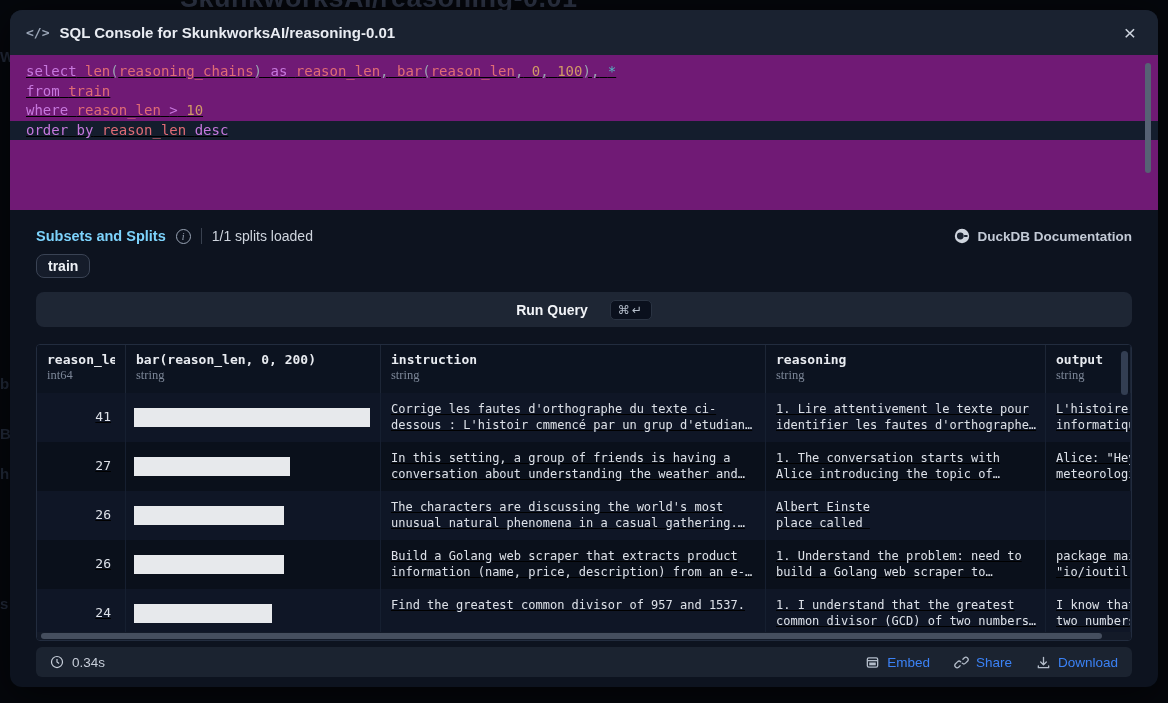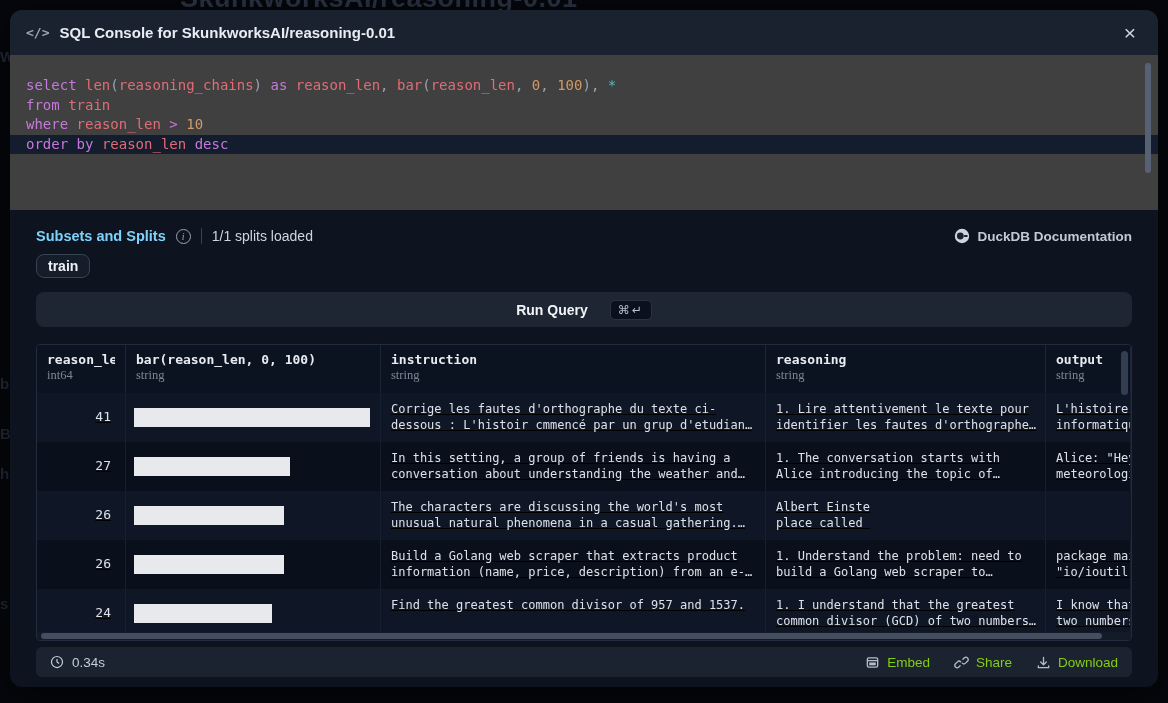--- a/index.html
+++ b/index.html
@@ -17,21 +17,21 @@
            background:#0d131f; border-radius:12px; overflow:hidden;
            box-shadow:0 8px 40px rgba(0,0,0,.6); }
 
   .modal-header { height:45px; background:#1a2230; display:flex; align-items:center;
                   padding:0 16px; gap:10px; }
   .code-glyph { font-family:"DejaVu Sans Mono", monospace; color:#9aa5b6; font-size:13px; font-weight:bold; }
   .modal-title { color:#e9ecf2; font-size:15px; font-weight:bold; flex:1; }
   .close-btn { color:#cdd4de; font-size:21px; line-height:1; cursor:pointer; padding:2px 6px; }
 
   
-  .editor { position:relative; height:155px; background:#404040; padding-top:21px; }
+  .editor { position:relative; height:155px; background:#701a75; padding-top:7px;text-decoration:underline; }
   .code-line { font-family:"DejaVu Sans Mono", monospace; font-size:14px; line-height:19.5px;
                padding-left:16px; white-space:pre; color:#abb2bf; }
   .code-line.active { background:#141d2d; }
   .tok-kw { color:var(--c-kw); } .tok-id { color:var(--c-id); }
   .tok-num { color:var(--c-num); } .tok-st { color:var(--c-st); }
   .tok-op { color:var(--c-kw); } .tok-pu, .tok-pl { color:var(--c-pu); }
   .editor-vscroll { position:absolute; right:7px; top:8px; width:6px; height:110px;
                     background:#566174; border-radius:3px; }
 
   
@@ -81,21 +81,21 @@
                    background:#333e52; border-radius:4px; }
   .hscroll { position:absolute; left:0; right:0; bottom:0; height:8px; background:#131a28; }
   .hscroll-thumb { position:absolute; left:4px; top:1px; height:6px; width:97%;
                    background:#454e5e; border-radius:3px; }
 
   
   .modal-footer { margin:6px 26px 0 26px; height:30px; background:#1b2330; border-radius:6px;
                   display:flex; align-items:center; padding:0 14px; }
   .timer { display:flex; align-items:center; gap:8px; color:#c6cdd8; font-size:13.5px; }
   .footer-actions { margin-left:auto; display:flex; gap:24px; }
-  .footer-action { display:flex; align-items:center; gap:7px; color:#84cc16;
+  .footer-action { display:flex; align-items:center; gap:7px; color:#3b82f6;
                    font-size:13.5px; cursor:pointer; }
   .icon-svg { display:inline-flex; }
 </style>
 </head>
 <body>
 
 <div>
   <div class="bg-frag-top">SkunkworksAI/reasoning-0.01</div>
   <div id="bg-left">
       <div class="bg-frag-left" style="top: 48px;">W</div>
@@ -153,21 +153,21 @@
       <span class="kbd-badge">⌘↵</span>
     </button>
 
     <div class="table-wrap">
       <div class="tgrid-row thead" id="thead">
           <div class="th">
             <div class="th-name">reason_len</div>
             <div class="th-type">int64</div>
           </div>
           <div class="th">
-            <div class="th-name">bar(reason_len, 0, 100)</div>
+            <div class="th-name">bar(reason_len, 0, 200)</div>
             <div class="th-type">string</div>
           </div>
           <div class="th">
             <div class="th-name">instruction</div>
             <div class="th-type">string</div>
           </div>
           <div class="th">
             <div class="th-name">reasoning</div>
             <div class="th-type">string</div>
           </div>

